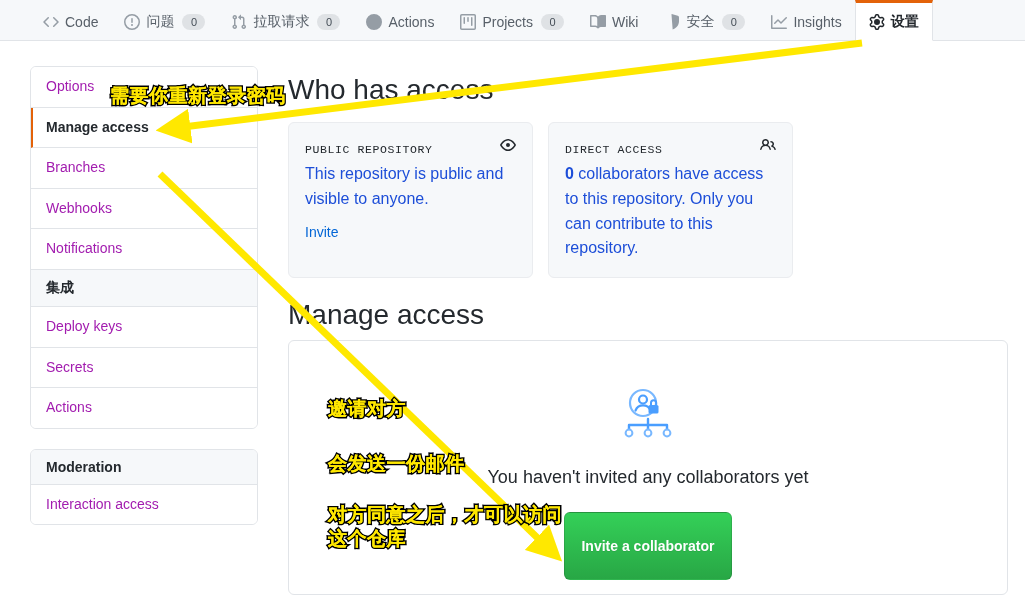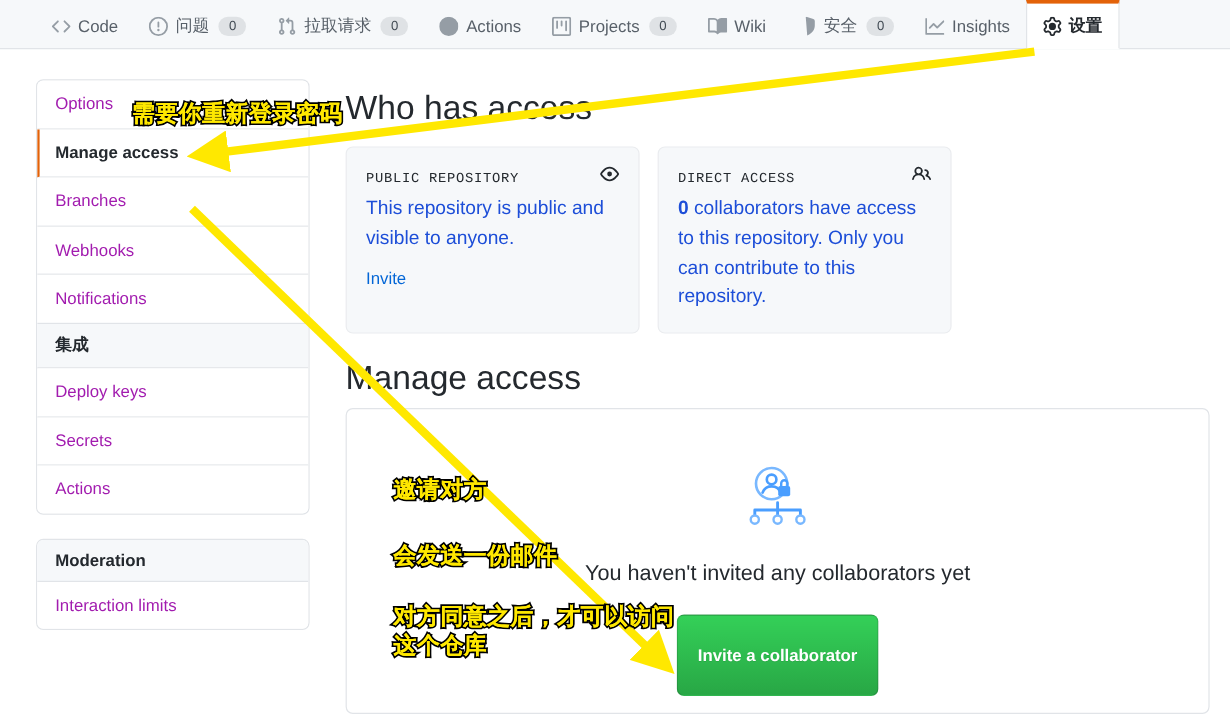--- a/index.html
+++ b/index.html
@@ -263,21 +263,21 @@
     <div class="menu-item">Webhooks</div>
     <div class="menu-item">Notifications</div>
     <div class="menu-heading">集成</div>
     <div class="menu-item">Deploy keys</div>
     <div class="menu-item">Secrets</div>
     <div class="menu-item">Actions</div>
   </div>
 
   <div class="menu">
     <div class="menu-heading">Moderation</div>
-    <div class="menu-item">Interaction limits</div>
+    <div class="menu-item">Interaction access</div>
   </div>
 
 </div>
 
 <div class="main">
 
   <h2 class="h2" id="who-title">Who has access</h2>
 
   <div class="cards">
 

